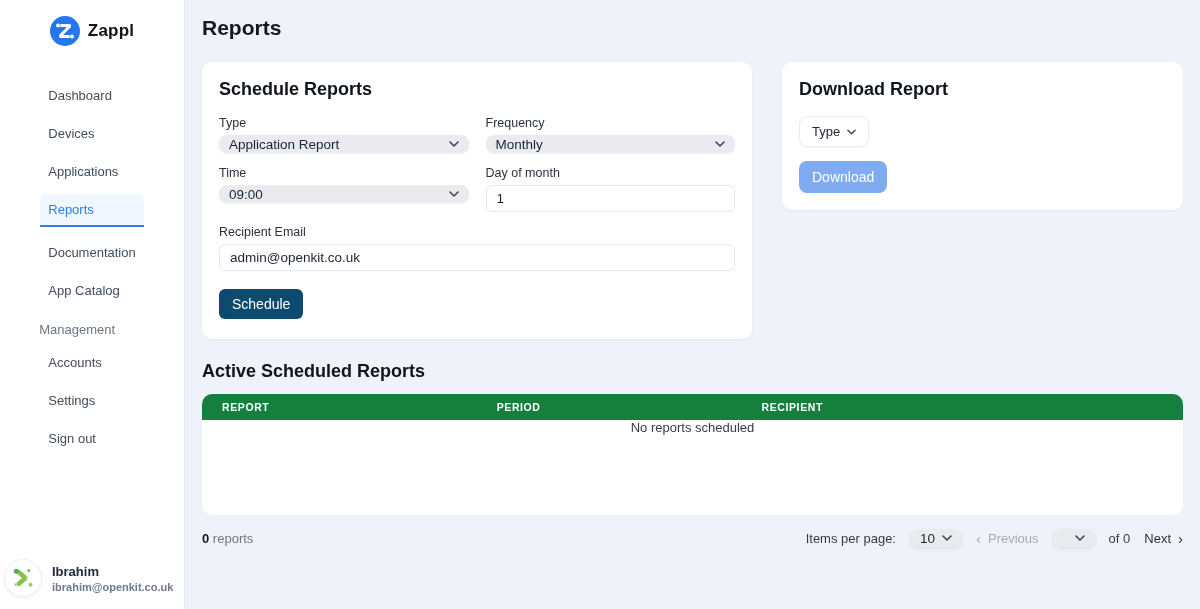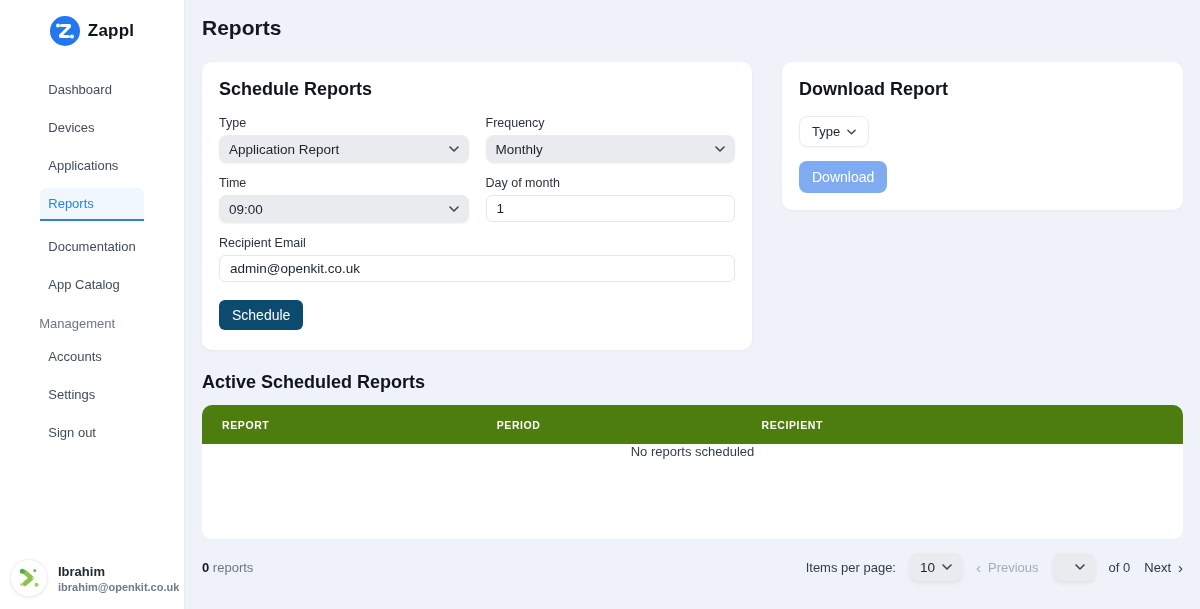--- a/index.html
+++ b/index.html
@@ -19,35 +19,35 @@
     display: flex; flex-direction: column;
     position: relative;
     align-items: center;
   }
   .logo-row { display: flex; align-items: center; gap: 8px; padding: 16px 16px 10px 16px; }
   .logo-circle { width: 30px; height: 30px; }
   .brand-name { font-size: 17px; font-weight: 700; letter-spacing: 0.2px; color: #10141c; }
 
   .nav { margin-top: 18px; }
   .nav-item {
-    margin: 0 17px; padding: 8px 8px;
+    margin: 6px 17px; padding: 8px 8px;
     font-size: 13px; color: #434c5b;
     border-radius: 6px; cursor: pointer;
     margin-bottom: 7px;
   }
   .nav-item.active {
     background: #f0f7fe; color: #2680eb;
     border-radius: 6px 6px 0 0;
     border-bottom: 2px solid #2d7fe0;
     margin-bottom: 10px;
   }
   .section-label { margin: 16px 0 10px 16px; font-size: 13px; color: #6d7684; }
 
   .user-box {
-    position: absolute; bottom: 12px; left: 10px;
+    position: absolute; bottom: 12px; left: 4px;
     display: flex; align-items: center; gap: 10px;
   }
   .avatar {
     width: 38px; height: 38px; border-radius: 50%;
     background: #ffffff; border: 1px solid #f0f1f3;
     box-shadow: 0 1px 3px rgba(0,0,0,0.08);
     display: flex; align-items: center; justify-content: center;
   }
   .user-name { font-size: 13px; font-weight: 700; color: #222a36; }
   .user-email { font-size: 11px; color: #707a88; margin-top: 2px; font-weight: bold; }
@@ -64,21 +64,21 @@
   }
   .card h2 { font-size: 18px; font-weight: 700; color: #10141c; margin-bottom: 16px; }
   .card-schedule { width: 550px; padding-bottom: 20px; }
   .card-download { flex: 1; }
 
   .form-grid { display: grid; grid-template-columns: 1fr 1fr; column-gap: 17px; row-gap: 13px; }
   .field-label { display: block; font-size: 12.5px; color: #2a3240; margin-bottom: 5px; }
   .full-span { grid-column: 1 / 3; }
 
   .select {
-    height: 28px; background: #e9ebee; border-radius: 8px;
+    height: 18px; background: #e9ebee; border-radius: 8px;
     display: flex; align-items: center; justify-content: space-between;
     padding: 0 10px; font-size: 13.5px; color: #1b2430;
     box-shadow: 0 1px 2px rgba(0,0,0,0.05); cursor: pointer;
   }
   .text-input {
     width: 100%; height: 27px; background: #ffffff;
     border: 1px solid #e3e8ee; border-radius: 6px;
     padding: 0 10px; font-size: 13.5px; color: #1b2430;
     font-family: "Liberation Sans", "DejaVu Sans", sans-serif;
     outline: none;
@@ -95,23 +95,23 @@
     display: inline-flex; align-items: center; gap: 7px;
     box-shadow: 0 1px 2px rgba(0,0,0,0.04); cursor: pointer;
     font-family: "Liberation Sans", "DejaVu Sans", sans-serif;
   }
   .btn-download { display: block; margin-top: 14px; padding: 8px 13px; background: #7fabf0; border-radius: 8px; }
 
   .section-title { font-size: 18px; font-weight: 700; color: #10141c; margin-top: 22px; }
 
   .table { margin-top: 12px; }
   .table-head {
-    background: #4d7c0f; border-radius: 10px 10px 0 0;
+    background: #15803d; border-radius: 10px 10px 0 0;
     display: grid; grid-template-columns: 28% 27% 45%;
-    height: 39px; align-items: center;
+    height: 26px; align-items: center;
   }
   .th {
     color: #ffffff; font-size: 10.5px; font-weight: 700;
     letter-spacing: 0.6px; padding-left: 20px; text-transform: uppercase;
   }
   .table-body {
     background: #ffffff; border-radius: 0 0 10px 10px; height: 95px;
     display: flex; align-items: flex-start; justify-content: center;
   }
   .empty-msg { font-size: 13px; color: #333c49; }

